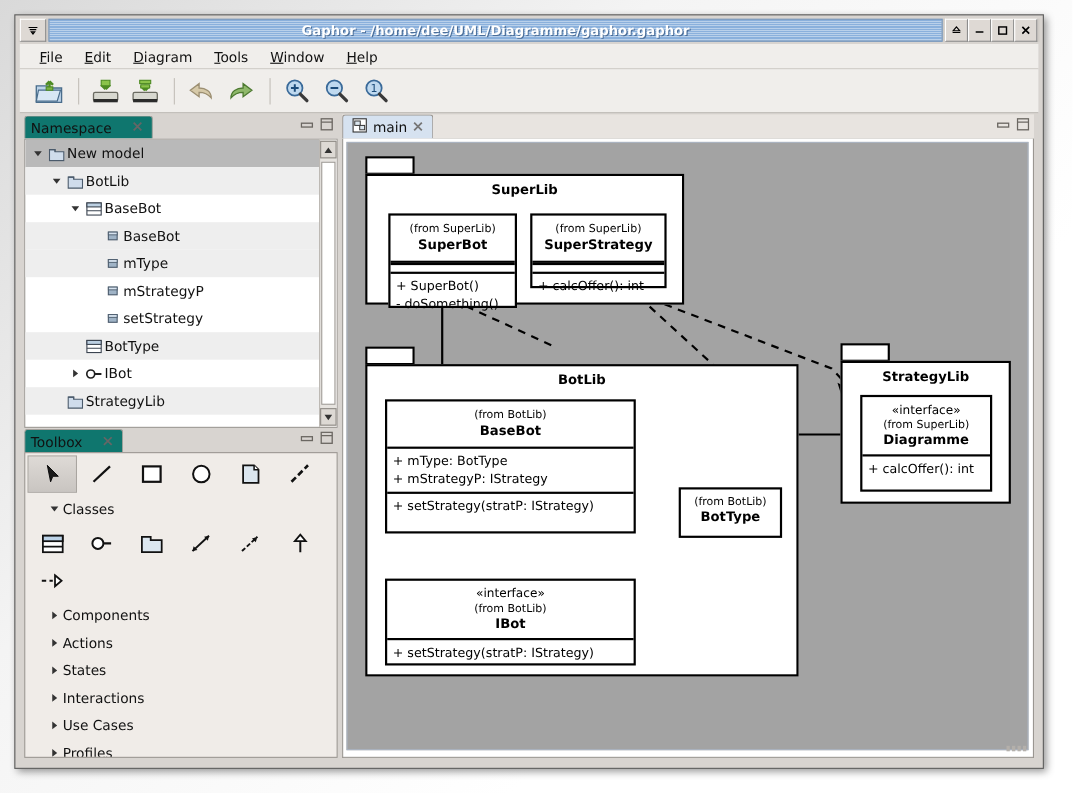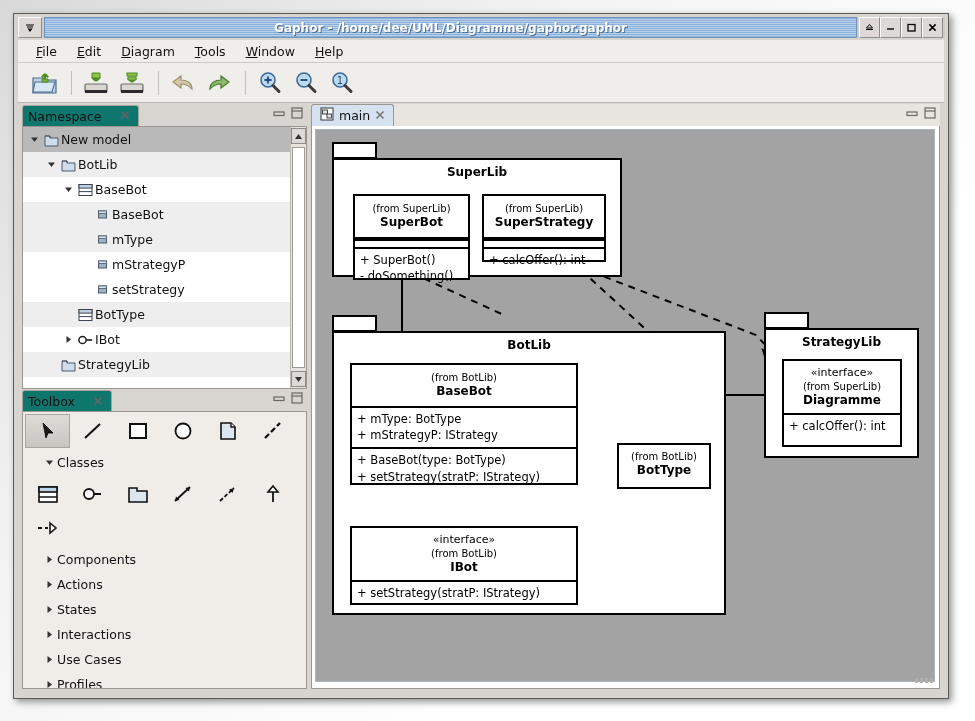--- a/index.html
+++ b/index.html
@@ -840,21 +840,20 @@
               <div class="uml-class" style="left:18px; top:48px; width:228px; height:122px;">
                 <div class="cls-head">
                   <div class="cls-from">(from BotLib)</div>
                   <div class="cls-title">BaseBot</div>
                 </div>
                 <div class="cls-sec" style="border-top:none;">
                   <div class="cls-line">+ mType: BotType</div>
                   <div class="cls-line">+ mStrategyP: IStrategy</div>
                 </div>
                 <div class="cls-sec">
-                  <div class="cls-line">+ BaseBot(type: BotType)</div>
                   <div class="cls-line">+ setStrategy(stratP: IStrategy)</div>
                 </div>
               </div>
 
               <div class="uml-class" style="left:285px; top:128px; width:94px; height:46px;">
                 <div class="cls-head nobottom" style="padding-top:5px;">
                   <div class="cls-from">(from BotLib)</div>
                   <div class="cls-title">BotType</div>
                 </div>
               </div>

